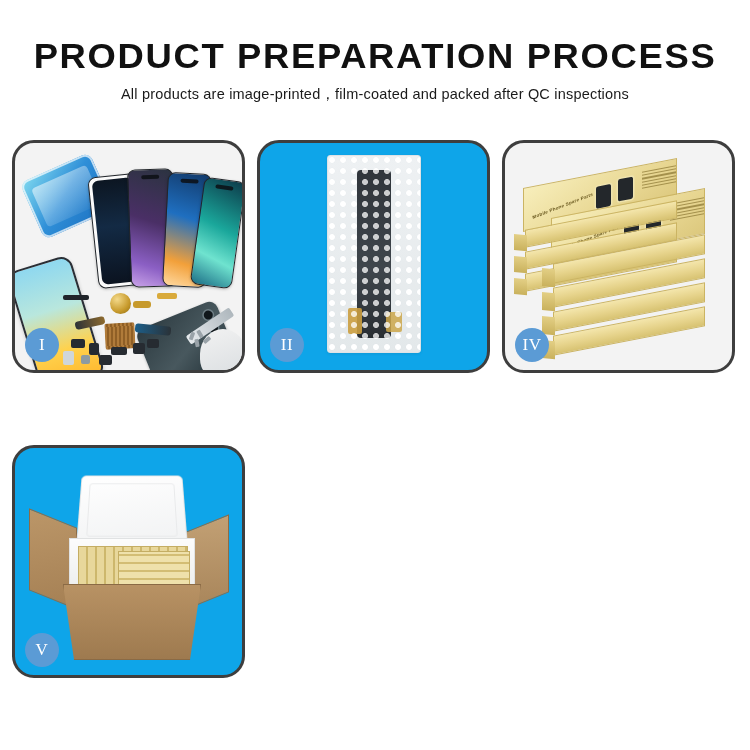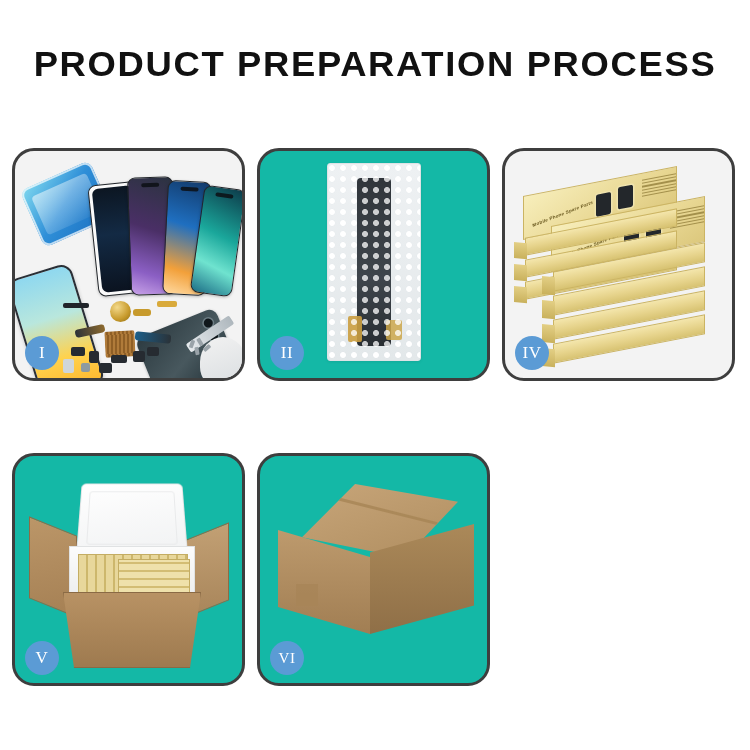--- a/index.html
+++ b/index.html
@@ -2,21 +2,21 @@
 <html><head>
 <meta charset="utf-8">
 <style>
   html,body{margin:0;padding:0;}
   body{
     width:750px;height:750px;
     background:#ffffff;
     font-family:"Liberation Sans", sans-serif;
     overflow:hidden;
   }
-  .page{position:relative;width:750px;height:730px;margin-top:8px;}
+  .page{position:relative;width:750px;height:730px;}
 
   
   .header{text-align:center;padding-top:38px;}
   .title{
     font-size:35px;font-weight:700;color:#111111;
     letter-spacing:1.6px;line-height:1;
     transform:scaleX(1.04);
     white-space:nowrap;
   }
   .subtitle{
@@ -30,21 +30,21 @@
     width:726px;
     display:grid;
     grid-template-columns:233px 233px 233px;
     grid-template-rows:233px 233px;
     column-gap:12px;row-gap:72px;
   }
   .panel{
     position:relative;
     border:3px solid #3e3e3e;
     border-radius:22px;
-    background:#14b8a6;
+    background:#0ea5e9;
     overflow:hidden;
     box-sizing:border-box;
   }
   .panel.tint{background:#f3f3f3;}
   .stage{position:absolute;inset:0;}
 
   .badge{
     position:absolute;left:10px;bottom:8px;
     width:34px;height:34px;border-radius:50%;
     background:#5b9bd5;
@@ -320,20 +320,21 @@
   }
   .vtape2{top:130px;}
 </style>
 </head>
 <body>
 
 <div class="page">
 
   <div class="header">
     <div class="title">PRODUCT PREPARATION PROCESS</div>
+    <div class="subtitle">All products are image-printed，film-coated and packed after QC inspections</div>
   </div>
 
   <div class="grid">
 
     <div class="panel tint">
       <div class="stage p1">
         <div class="film"></div>
         <div class="fan">
           <div class="fphone fp1">
               <span class="notch"></span>
@@ -459,28 +460,15 @@
           <div class="foambox">
             <div class="yellowrow"></div>
             <div class="yellowrow2"></div>
           </div>
           <div class="cartonfront"></div>
         </div>
       </div>
       <div class="badge">V</div>
     </div>
 
-    <div class="panel">
-      <div class="stage">
-        <div class="cartonVI">
-          <div class="vtop"></div>
-          <div class="vleft">
-            <div class="vtape"></div>
-            <div class="vtape vtape2"></div>
-          </div>
-          <div class="vright"></div>
-        </div>
-      </div>
-      <div class="badge narrow">VI</div>
-    </div>
 
   </div>
 </div>
 
 </body></html>

